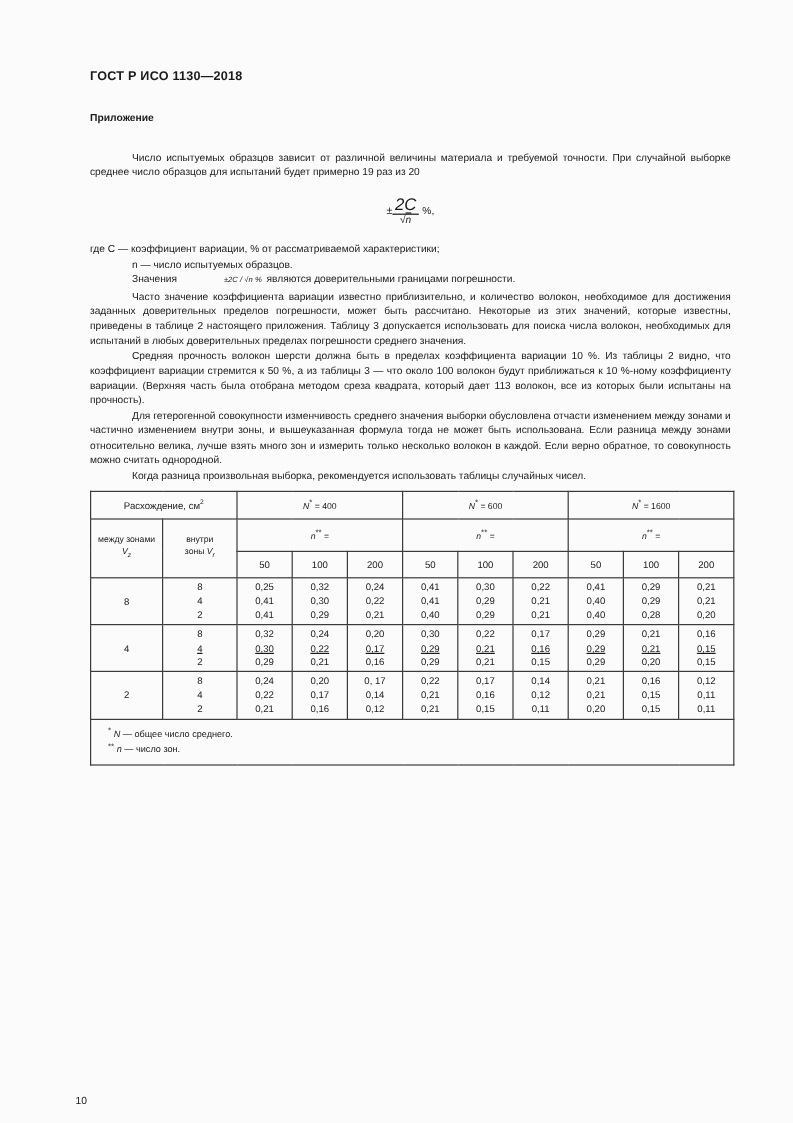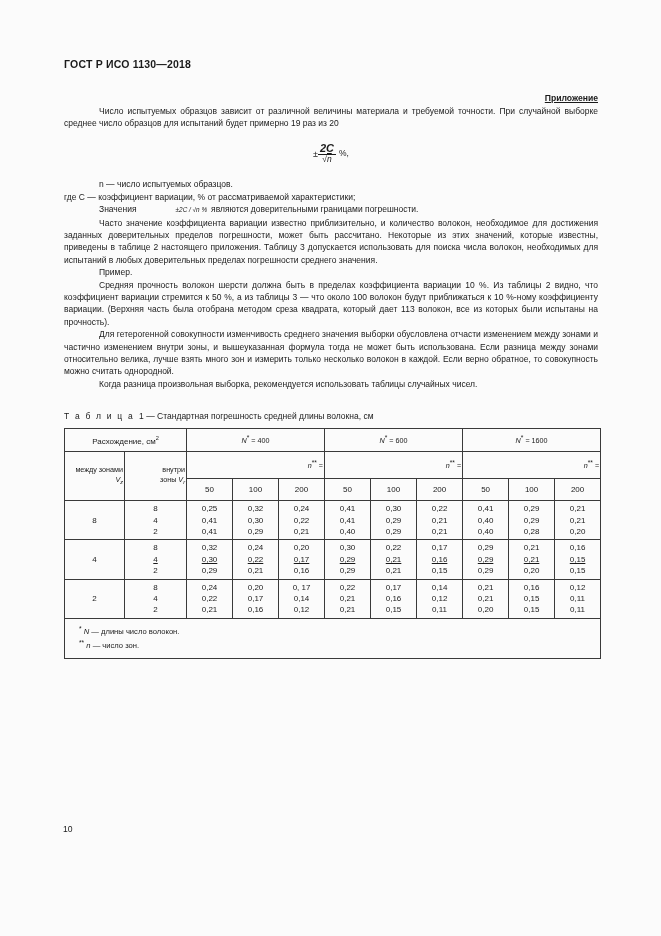--- a/index.html
+++ b/index.html
@@ -17,52 +17,52 @@
   }
   .page {
     position: absolute;
     left: 0; top: 0;
     width: 661px;
     height: 936px;
     background: #fbfbfb;
   }
   .content {
     position: absolute;
-    left: 64px;
+    left: 75px;
     top: 58px;
     width: 534px;
   }
 
   
   .doc-id {
     font-size: 10.5px;
     font-weight: bold;
     letter-spacing: 0.2px;
     margin: 0 0 0 0;
   }
   .annex-block {
     margin-top: 22px;
-    text-align: right;
+    text-align: left;
     font-size: 8.6px;
     font-weight: bold;
     line-height: 13px;
-    text-decoration: underline;
   }
   .annex-block .sub {
     font-weight: normal;
   }
   .section-title {
     margin-top: 44px;
     text-align: center;
     font-size: 9.6px;
     font-weight: bold;
   }
 
   
   .body-text {
+    margin-top: 20px;
     font-size: 8.5px;
     line-height: 12.4px;
     text-align: justify;
     text-justify: inter-word;
   }
   .para {
     text-indent: 35px;
     margin: 0;
   }
   .para.noindent { text-indent: 0; }
@@ -76,23 +76,22 @@
   }
   .frac {
     display: inline-block;
     vertical-align: middle;
     text-align: center;
     font-style: italic;
     line-height: 1.05;
   }
   .frac .num {
     display: block;
-    font-size: 11px;
+    font-size: 14px;
     padding: 0 2px 0px 2px;
-    font-weight: bold;
   }
   .frac .den {
     display: block;
     border-top: 1px solid #1a1a1a;
     font-size: 8.5px;
     padding: 0px 2px 0 2px;
   }
   .pm { vertical-align: middle; font-size: 9px; }
   .pct { vertical-align: middle; font-size: 8.5px; margin-left: 3px; }
 
@@ -122,21 +121,21 @@
     table-layout: fixed;
   }
   table.std td, table.std th {
     border: 0.8px solid #3a3a3a;
     text-align: center;
     vertical-align: middle;
     font-weight: normal;
     padding: 2px 1px;
   }
   table.std .hdr-top td { height: 18px; font-size: 8px; }
-  table.std .hdr-mid td { height: 22px; text-align: right; }
+  table.std .hdr-mid td { height: 22px; }
   table.std .hdr-num td { height: 17px; }
 
   .lbl-col { width: 60px; }
   .lbl-col2 { width: 62px; }
   .num-col { width: 46px; }
 
   .hdr-sub { font-size: 7.2px; line-height: 10.5px; }
   .hdr-sub .var { font-style: italic; }
   sub.s { font-size: 5.6px; font-style: italic; vertical-align: -2px; }
   sup.s { font-size: 5.6px; vertical-align: 4px; }
@@ -157,21 +156,21 @@
     padding: 4px 0 6px 14px !important;
     font-size: 7.6px;
     line-height: 11.5px;
   }
   .foot-cell .var { font-style: italic; }
 
   
   .page-num {
     position: absolute;
     left: 63px;
-    top: 824px;
+    top: 912px;
     font-size: 8.6px;
   }
 </style>
 </head>
 <body>
 
 <div class="page">
   <div class="content">
 
     <div class="doc-id">ГОСТ Р ИСО 1130—2018</div>
@@ -182,35 +181,31 @@
 
 
     <div class="body-text">
 
       <p class="para">Число испытуемых образцов зависит от различной величины материала и требуемой точности. При случайной выборке среднее число образцов для испытаний будет примерно 19 раз из 20</p>
 
       <div class="formula-wrap">
         <span class="pm">±</span><span class="frac"><span class="num">2C</span><span class="den"><span>√</span><span style="text-decoration:overline">n</span></span></span><span class="pct">%,</span>
       </div>
 
+      <p class="para noindent">где C — коэффициент вариации, % от рассматриваемой характеристики;</p>
       <p class="para hang2">n — число испытуемых образцов.</p>
-      <p class="para noindent">где C — коэффициент вариации, % от рассматриваемой характеристики;</p>
 
       <p class="para"><span>Значения</span><span class="mini">±2C / √n %</span><span>являются доверительными границами погрешности.</span></p>
 
       <p class="para">Часто значение коэффициента вариации известно приблизительно, и количество волокон, необходимое для достижения заданных доверительных пределов погрешности, может быть рассчитано. Некоторые из этих значений, которые известны, приведены в таблице 2 настоящего приложения. Таблицу 3 допускается использовать для поиска числа волокон, необходимых для испытаний в любых доверительных пределах погрешности среднего значения.</p>
-      <p class="para">Пример.</p>
       <p class="para">Средняя прочность волокон шерсти должна быть в пределах коэффициента вариации 10 %. Из таблицы 2 видно, что коэффициент вариации стремится к 50 %, а из таблицы 3 — что около 100 волокон будут приближаться к 10 %-ному коэффициенту вариации. (Верхняя часть была отобрана методом среза квадрата, который дает 113 волокон, все из которых были испытаны на прочность).</p>
       <p class="para">Для гетерогенной совокупности изменчивость среднего значения выборки обусловлена отчасти изменением между зонами и частично изменением внутри зоны, и вышеуказанная формула тогда не может быть использована. Если разница между зонами относительно велика, лучше взять много зон и измерить только несколько волокон в каждой. Если верно обратное, то совокупность можно считать однородной.</p>
       <p class="para">Когда разница произвольная выборка, рекомендуется использовать таблицы случайных чисел.</p>
     </div>
 
-    <div class="tbl-caption">
-      <span class="sp">Т а б л и ц а</span>&nbsp;&nbsp;<span>1</span>&nbsp;<span>— Стандартная погрешность средней длины волокна, см</span>
-    </div>
 
     <table class="std">
       <colgroup>
         <col class="lbl-col">
           <col class="lbl-col2">
         <col class="num-col">
           <col class="num-col">
           <col class="num-col">
         <col class="num-col">
           <col class="num-col">
@@ -414,21 +409,21 @@
               <div>0,12</div>
               <div>0,11</div>
               <div>0,11</div>
             </td>
           </tr>
         </tbody>
 
       <tbody>
           <tr>
         <td colspan="11" class="foot-cell">
-          <div><sup class="ast">*</sup> <span class="var">N</span> <span>— длины число волокон.</span></div>
+          <div><sup class="ast">*</sup> <span class="var">N</span> <span>— общее число среднего.</span></div>
           <div><sup class="ast">**</sup> <span class="var">n</span> <span>— число зон.</span></div>
         </td>
       </tr>
     </tbody>
       </table>
 
   </div>
 
   <div class="page-num">10</div>
 </div>

